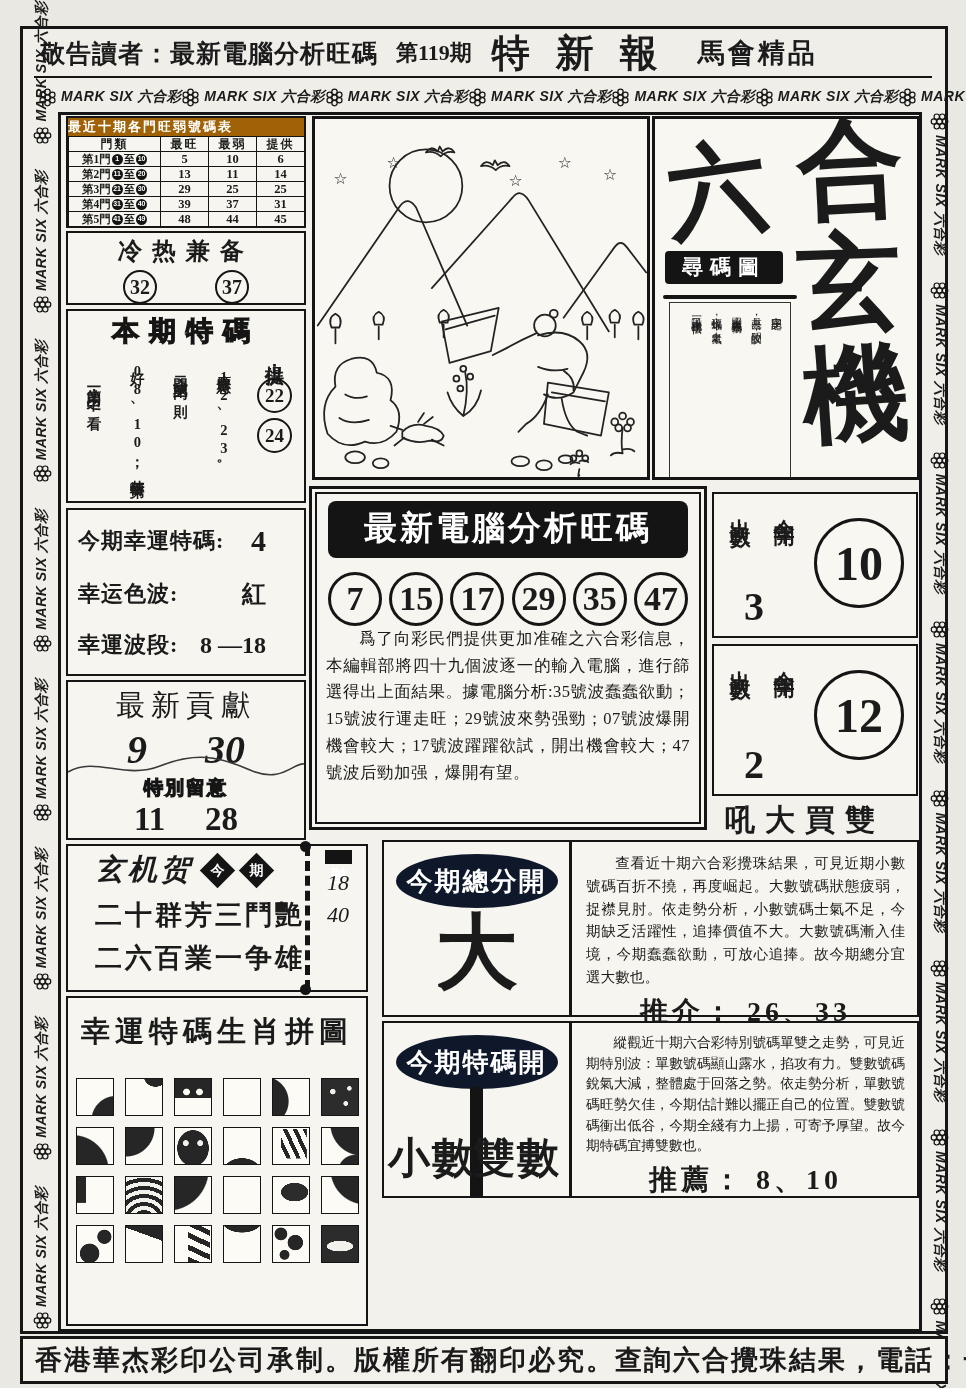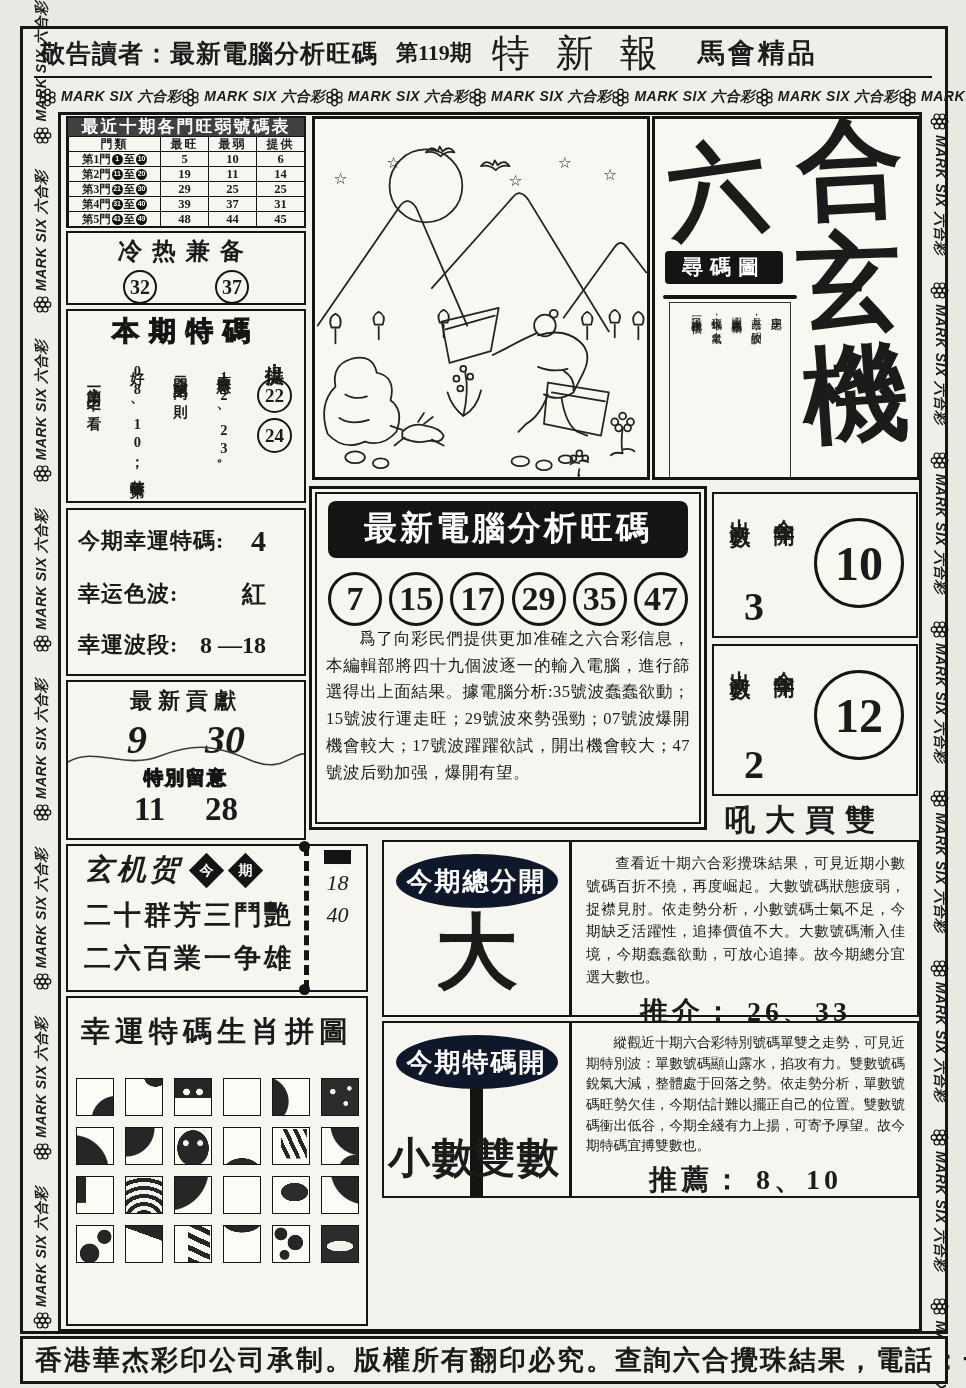--- a/index.html
+++ b/index.html
@@ -9,43 +9,43 @@
           font-family:"Liberation Serif","DejaVu Serif",serif; }
 
   .outer-frame { position:absolute; left:20px; top:26px; width:928px; height:1308px;
                  border:3px solid #151515; background:#efeee8; }
 
   
   .header { position:absolute; left:34px; top:32px; width:898px; height:46px;
             display:flex; align-items:center; gap:14px; border-bottom:2.5px solid #151515; padding:0 6px 2px 6px; }
   .notice { font-size:25px; font-weight:bold; letter-spacing:1px; }
   .issue  { font-size:22px; font-weight:bold; margin-left:4px; }
-  .mast-title { font-size:38px; font-weight:normal; letter-spacing:26px; margin-left:6px; white-space:nowrap; }
+  .mast-title { font-size:38px; font-weight:bold; letter-spacing:26px; margin-left:6px; white-space:nowrap; }
   .mast-sub { font-size:27px; font-weight:bold; letter-spacing:3px; }
 
   
   .banner { position:absolute; left:34px; top:84px; width:898px; height:26px;
             display:flex; justify-content:space-between; align-items:center; padding:0 4px; }
   .bunit { display:inline-flex; align-items:center; gap:4px; white-space:nowrap; }
   .bunit .flower { width:19px; height:19px; }
   .btxt { font-family:"Liberation Sans","DejaVu Sans",sans-serif; font-size:14px; font-weight:bold; font-style:italic; letter-spacing:0.5px; }
   .vstrip { position:absolute; width:1216px; height:30px; display:flex; gap:26px;
             align-items:center; transform-origin:0 0; }
   .vstrip.left  { left:27px;  top:1330px; transform:rotate(-90deg); }
   .vstrip.right { left:955px; top:112px;  transform:rotate(90deg); }
 
   .main-frame { position:absolute; left:58px; top:112px; width:864px; height:1220px;
                 border:3px solid #151515; background:#f2f1eb; }
 
   .box { position:absolute; border:2.5px solid #151515; background:#f6f5ef; }
 
   
   .hot-table { left:66px; top:116px; width:240px; height:112px; border-width:2px; }
-  .tbl-title { background:#404040; color:#fff; font-size:17px; font-weight:bold;
-               text-align:center; letter-spacing:2px; line-height:18px; height:18px; }
+  .tbl-title { background:#a16207; color:#fff; font-size:13px; font-weight:bold;
+               letter-spacing:2px; line-height:18px; height:18px; }
   .hot-table table { width:100%; border-collapse:collapse; table-layout:fixed; }
   .hot-table th, .hot-table td { border:1.5px solid #151515; text-align:center;
                font-size:12.5px; font-weight:bold; height:15px; line-height:14px; }
   .hot-table th { font-size:12px; letter-spacing:2px; }
   .col-gate { width:92px; } .col-n { width:48px; }
   .gate-cell { display:flex; align-items:center; justify-content:center; gap:1px; font-size:11.5px; }
   .badge { display:inline-flex; align-items:center; justify-content:center;
            width:11px; height:11px; border-radius:50%; background:#141414; color:#fff;
            font-size:7px; font-weight:bold; font-family:"Liberation Sans",sans-serif; }
 
@@ -74,30 +74,30 @@
   .lucky { left:66px; top:508px; width:240px; height:168px; border-width:2px;
            display:flex; flex-direction:column; justify-content:space-around; padding:4px 10px; }
   .lucky-row { display:flex; align-items:center; }
   .lucky-label { font-size:22px; font-weight:bold; letter-spacing:1px; }
   .lucky-value { margin-left:auto; margin-right:28px; font-size:24px; font-weight:bold; }
   .lucky-value.big { font-size:30px; }
 
   
   .contribution { left:66px; top:680px; width:240px; height:160px; border-width:2px;
                   text-align:center; position:absolute; }
-  .contr-title { font-size:22px; font-weight:700; letter-spacing:6px; margin-top:4px; }
+  .contr-title { font-size:29px; font-weight:400; letter-spacing:6px; margin-top:4px; }
   .contr-nums { display:flex; justify-content:space-around; padding:0 30px; font-size:40px;
                 font-style:italic; font-weight:bold; position:relative; }
   .wavy { position:absolute; left:0; top:26px; width:100%; height:30px; }
   .note-title { font-size:19px; font-weight:900; letter-spacing:2px; margin-top:2px; }
   .note-nums { display:flex; justify-content:space-around; padding:0 46px; font-size:33px; font-weight:bold; }
 
   
   .verse { left:66px; top:844px; width:302px; height:148px; border-width:2px; display:flex; }
-  .verse-main { flex:1; padding:4px 0 0 16px; }
+  .verse-main { flex:1; padding:4px 0 0 27px; }
   .verse-titlerow { display:flex; align-items:center; gap:8px; }
   .verse-prefix { font-size:29px; font-weight:900; font-style:italic; letter-spacing:4px; }
   .diamond { width:25px; height:25px; background:#141414; transform:rotate(45deg);
              display:inline-flex; align-items:center; justify-content:center; margin:0 3px; }
   .diamond > span { transform:rotate(-45deg); color:#fff; font-size:14px; font-weight:bold; }
   .verse-line { font-size:27px; font-weight:900; letter-spacing:3px; margin-top:7px; white-space:nowrap; }
   .verse-side { width:62px; border-left:5px dashed #151515; position:relative;
                 display:flex; flex-direction:column; align-items:center; gap:6px; padding-top:4px; }
   .verse-side::before, .verse-side::after { content:""; position:absolute; left:-10px;
                 width:11px; height:11px; border-radius:50%; background:#141414; }
@@ -407,21 +407,21 @@
       </tr>
       <tr>
         <td>
               <span class="gate-cell">
                 <b>第2門</b>
                 <span class="badge">11</span>
                 <span>至</span>
                 <span class="badge">20</span>
               </span>
             </td>
-        <td>19</td>
+        <td>13</td>
         <td>11</td>
         <td>14</td>
       </tr>
       <tr>
         <td>
               <span class="gate-cell">
                 <b>第3門</b>
                 <span class="badge">21</span>
                 <span>至</span>
                 <span class="badge">30</span>

